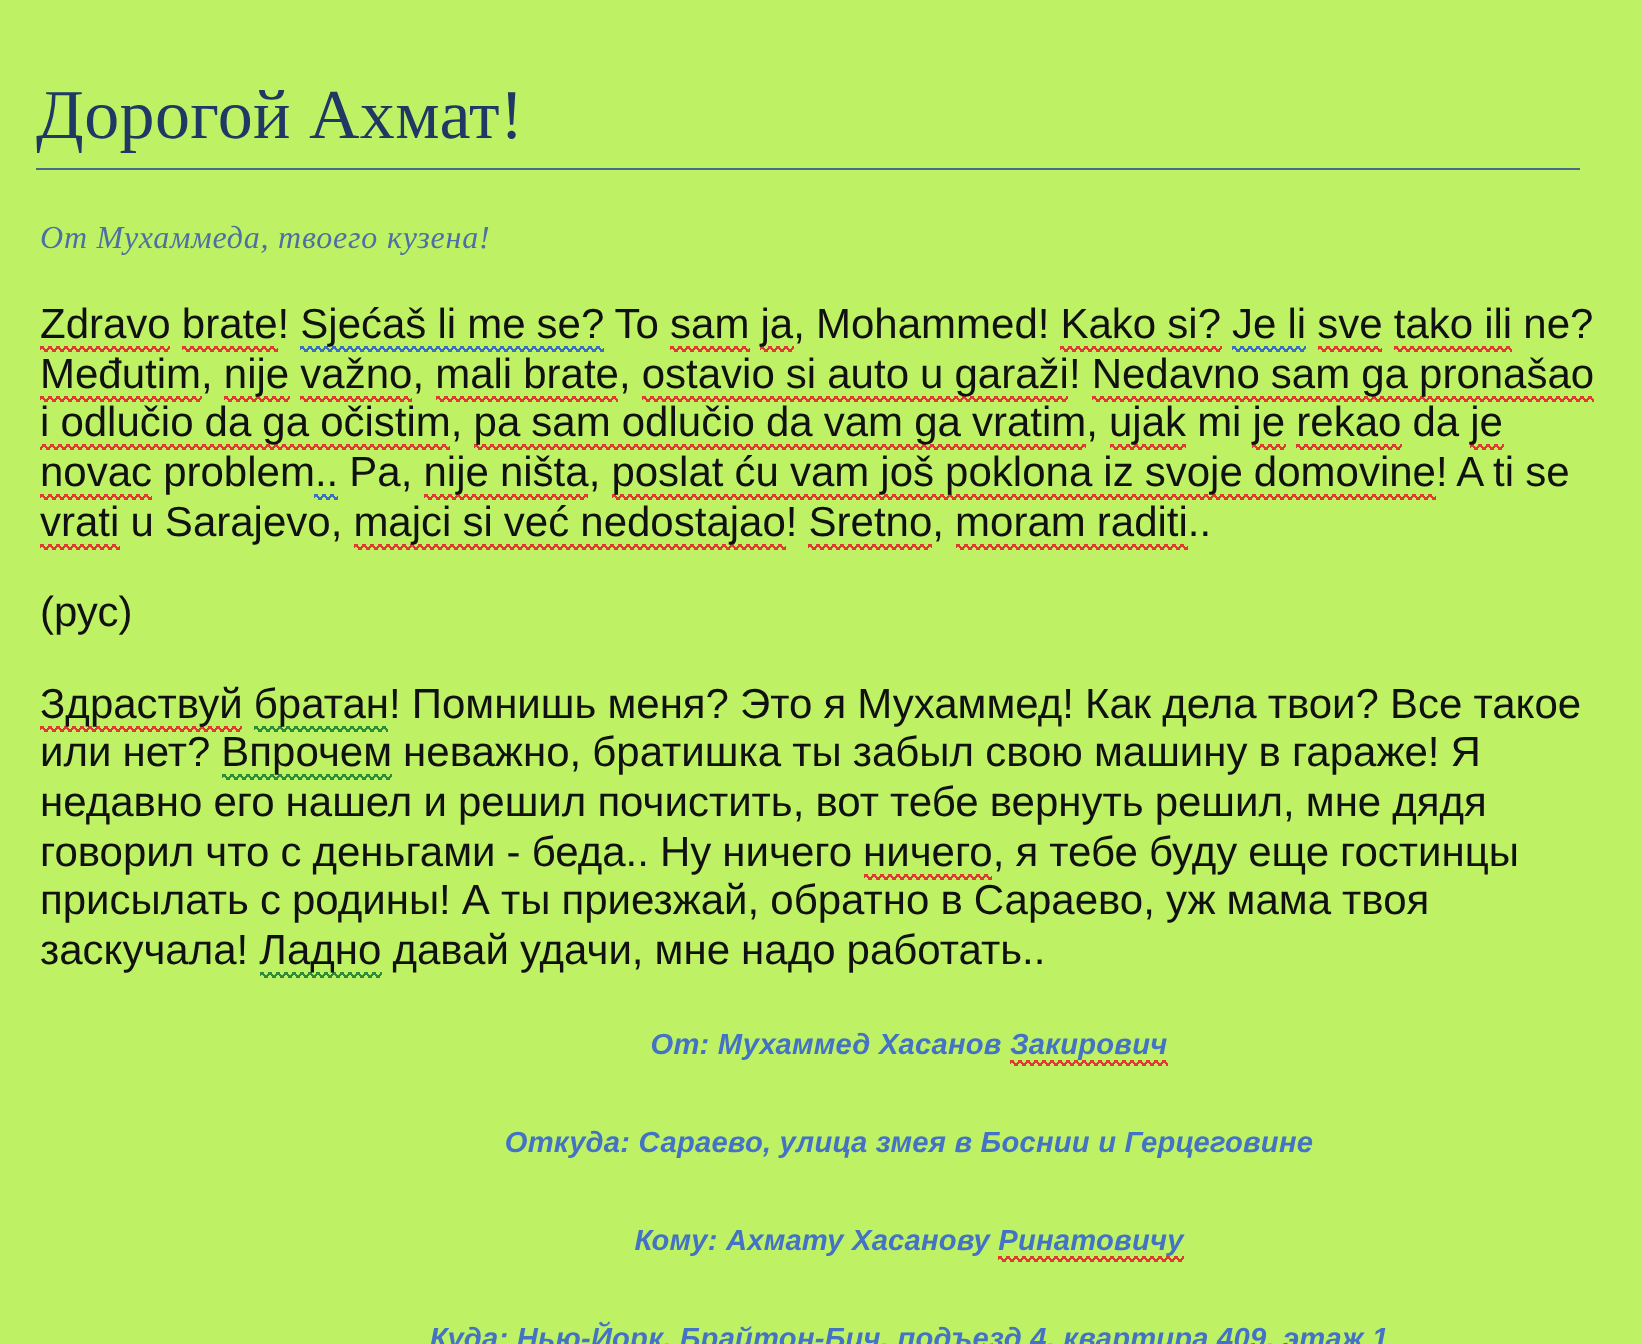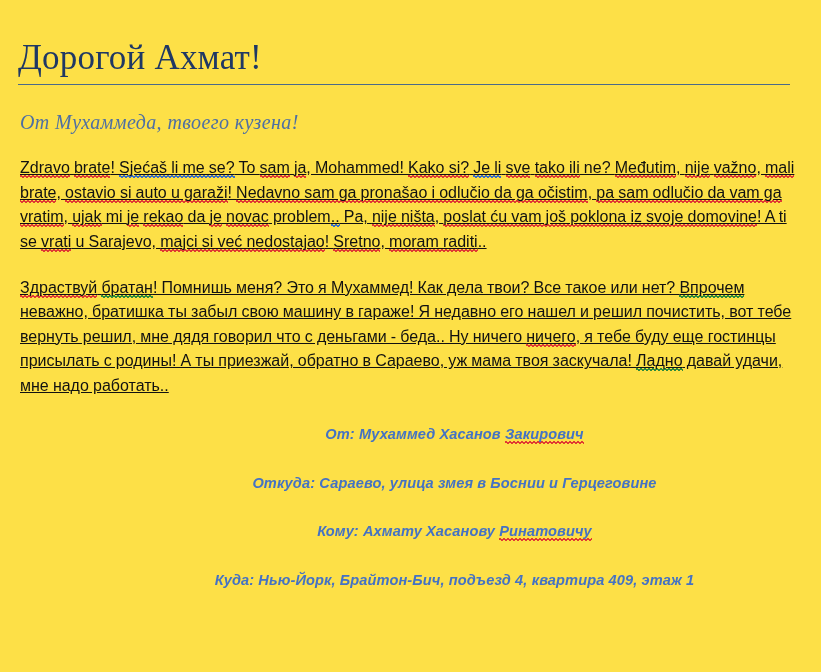--- a/index.html
+++ b/index.html
@@ -12,21 +12,21 @@
     height: 672px;
     overflow: hidden;
     font-family: "Liberation Sans", sans-serif;
     -webkit-font-smoothing: antialiased;
   }
 
   .page {
     position: relative;
     width: 821px;
     height: 672px;
-    background: #fde047;
+    background: #bef264;
     box-sizing: border-box;
     padding: 0 18px;
   }
 
   
   .doc-title {
     font-family: "Liberation Serif", "DejaVu Serif", serif;
     font-size: 35px;
     font-weight: 400;
     color: #1F3864;
@@ -41,41 +41,40 @@
     border: 0;
     border-top: 1.3px solid #4A6A8A;
     margin: 7px 13px 0 0;
     width: 772px;
   }
 
   
   .doc-subtitle {
     font-family: "Liberation Serif", "DejaVu Serif", serif;
     font-style: italic;
-    font-size: 20px;
+    font-size: 16px;
     color: #4E6FA3;
     margin: 0;
     padding-top: 26px;
     padding-left: 2px;
     letter-spacing: 0.4px;
     white-space: nowrap;
   }
 
   
   .body-para {
     font-family: "Liberation Sans", sans-serif;
-    font-size: 16px;
+    font-size: 21px;
     color: #111111;
     line-height: 24.6px;
     margin: 0;
     padding-left: 2px;
     width: 785px;
     text-align: left;
     word-spacing: -0.3px;
-    text-decoration: underline;
   }
   .para-bosnian { padding-top: 22px; }
   .para-marker  { padding-top: 21px; }
   .para-russian { padding-top: 21px; }
 
   
   .sp,
   .gr,
   .bl {
     
@@ -131,20 +130,21 @@
 <div class="page">
 
   <h1 class="doc-title">Дорогой Ахмат!</h1>
 
   <div class="title-rule"></div>
 
   <p class="doc-subtitle">От Мухаммеда, твоего кузена!</p>
 
   <p class="body-para para-bosnian"><span class="sp">Zdravo</span> <span class="sp">brate</span>! <span class="bl">Sjećaš li me se?</span> To <span class="sp">sam</span> <span class="sp">ja</span>, Mohammed! <span class="sp">Kako si?</span> <span class="bl">Je li</span> <span class="sp">sve</span> <span class="sp">tako ili</span> ne? <span class="sp">Međutim</span>, <span class="sp">nije</span> <span class="sp">važno</span>, <span class="sp">mali brate</span>, <span class="sp">ostavio si auto u garaži</span>! <span class="sp">Nedavno sam ga pronašao i odlučio da ga očistim</span>, <span class="sp">pa sam odlučio da vam ga vratim</span>, <span class="sp">ujak</span> mi <span class="sp">je</span> <span class="sp">rekao</span> da <span class="sp">je</span> <span class="sp">novac</span> problem<span class="bl">..</span> Pa, <span class="sp">nije ništa</span>, <span class="sp">poslat ću vam još poklona iz svoje domovine</span>! A ti se <span class="sp">vrati</span> u Sarajevo, <span class="sp">majci si već nedostajao</span>! <span class="sp">Sretno</span>, <span class="sp">moram raditi</span>..</p>
 
+  <p class="body-para para-marker">(рус)</p>
 
   <p class="body-para para-russian"><span class="sp">Здраствуй</span> <span class="gr">братан</span>! Помнишь меня? Это я Мухаммед! Как дела твои?  Все такое или нет? <span class="gr">Впрочем</span> неважно, братишка ты забыл свою машину в гараже! Я недавно его нашел и решил почистить, вот тебе вернуть решил, мне дядя говорил что с деньгами - беда.. Ну ничего <span class="sp">ничего</span>, я тебе буду еще гостинцы присылать с родины! А ты приезжай, обратно в Сараево, уж мама твоя заскучала! <span class="gr">Ладно</span> давай удачи, мне надо работать..</p>
 
   <div class="address-block">
     <p class="address-line">От: Мухаммед Хасанов <span class="sp">Закирович</span></p>
     <p class="address-line">Откуда: Сараево, улица змея в Боснии и Герцеговине</p>
     <p class="address-line">Кому: Ахмату Хасанову <span class="sp">Ринатовичу</span></p>
     <p class="address-line">Куда: Нью-Йорк, Брайтон-Бич, подъезд 4, квартира 409, этаж 1</p>
   </div>
 

